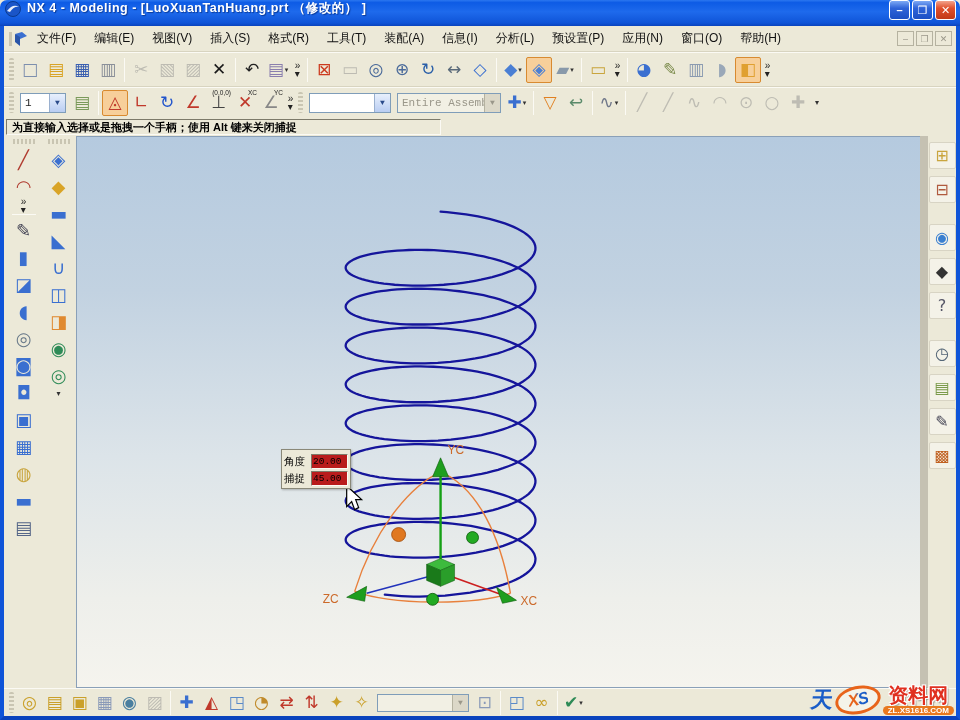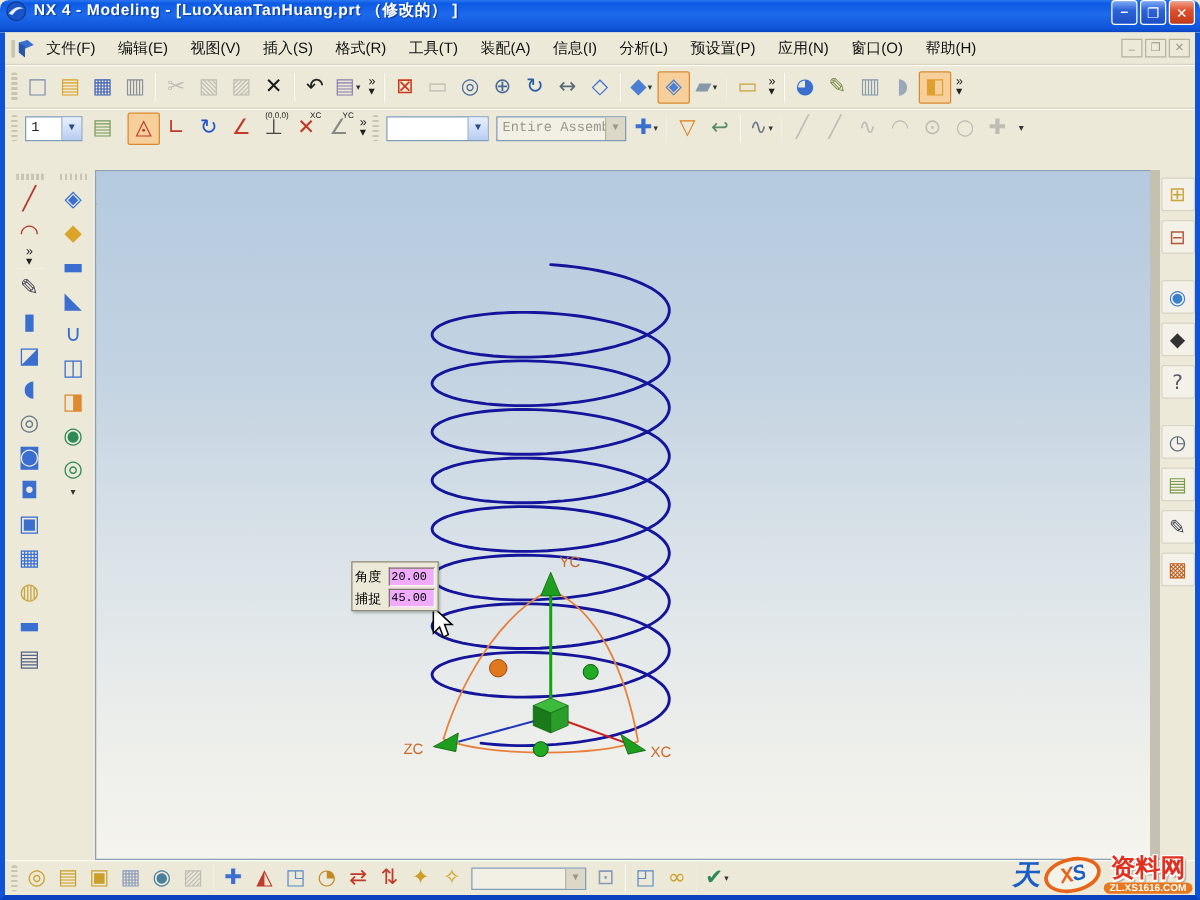--- a/index.html
+++ b/index.html
@@ -85,21 +85,21 @@
   .rightbar .tbtn { width:27px; height:27px; margin-bottom:7px; border:1px solid #d8d4c4; background:#f4f2e8; border-radius:2px; }
   .rightbar .tbtn .g { font-size:16px; }
   .rightbar .tgap { height:14px; }
 
   
   .dyninput { position:absolute; left:204px; top:312px; width:70px; background:#ece9d8;
     border:1px solid #8a8878; box-shadow:1px 1px 2px rgba(0,0,0,.25); padding:2px 2px; z-index:5; }
   .dynrow { display:flex; align-items:flex-end; height:17px; }
   .dynrow label { width:27px; font-size:10.5px; color:#000; }
   .dynrow input { width:37px; height:15px; font-size:9.5px; border:1px solid; border-color:#7d7a6a #fbfaf4 #fbfaf4 #7d7a6a;
-    background:#f0abfc; padding:0 1px; font-family:"Liberation Mono","DejaVu Sans Mono",monospace; }
+    background:#b91c1c; padding:0 1px; font-family:"Liberation Mono","DejaVu Sans Mono",monospace; }
 
   
   .bottombar { height:28px; display:flex; align-items:center; background:#ece9d8; border-top:1px solid #fbfaf4;
     padding:0 4px; position:relative; }
   .bottombar .tbtn { width:25px; height:24px; }
   .bottombar .combo { width:92px; height:18px; }
 
   
   .watermark { position:absolute; right:2px; bottom:-2px; height:36px; display:flex; align-items:center; z-index:9; }
   .wm-figure { color:#1a5dc8; font-weight:bold; font-size:22px; transform:skewX(-8deg); line-height:1; }
@@ -335,20 +335,21 @@
             <span class="g" style="color: rgb(154, 154, 136);">○</span>
           </span>
           <span class="tbtn dis">
             <span class="g" style="color: rgb(154, 154, 136);">✚</span>
           </span>
           <span class="tcar">▾</span>
         </span>
     </div>
 
     <div class="promptbar">
+      <span class="pfield left">为直接输入选择或是拖拽一个手柄；使用 Alt 键来关闭捕捉</span>
       <span class="pfield right">绕 XC 轴旋转</span>
       <span class="pfill"></span>
     </div>
 
     <div class="main">
 
       <div class="leftbars">
         <div class="vstrip">
           <span class="hgrip"></span>
           <span style="display:flex;flex-direction:column;align-items:center">

